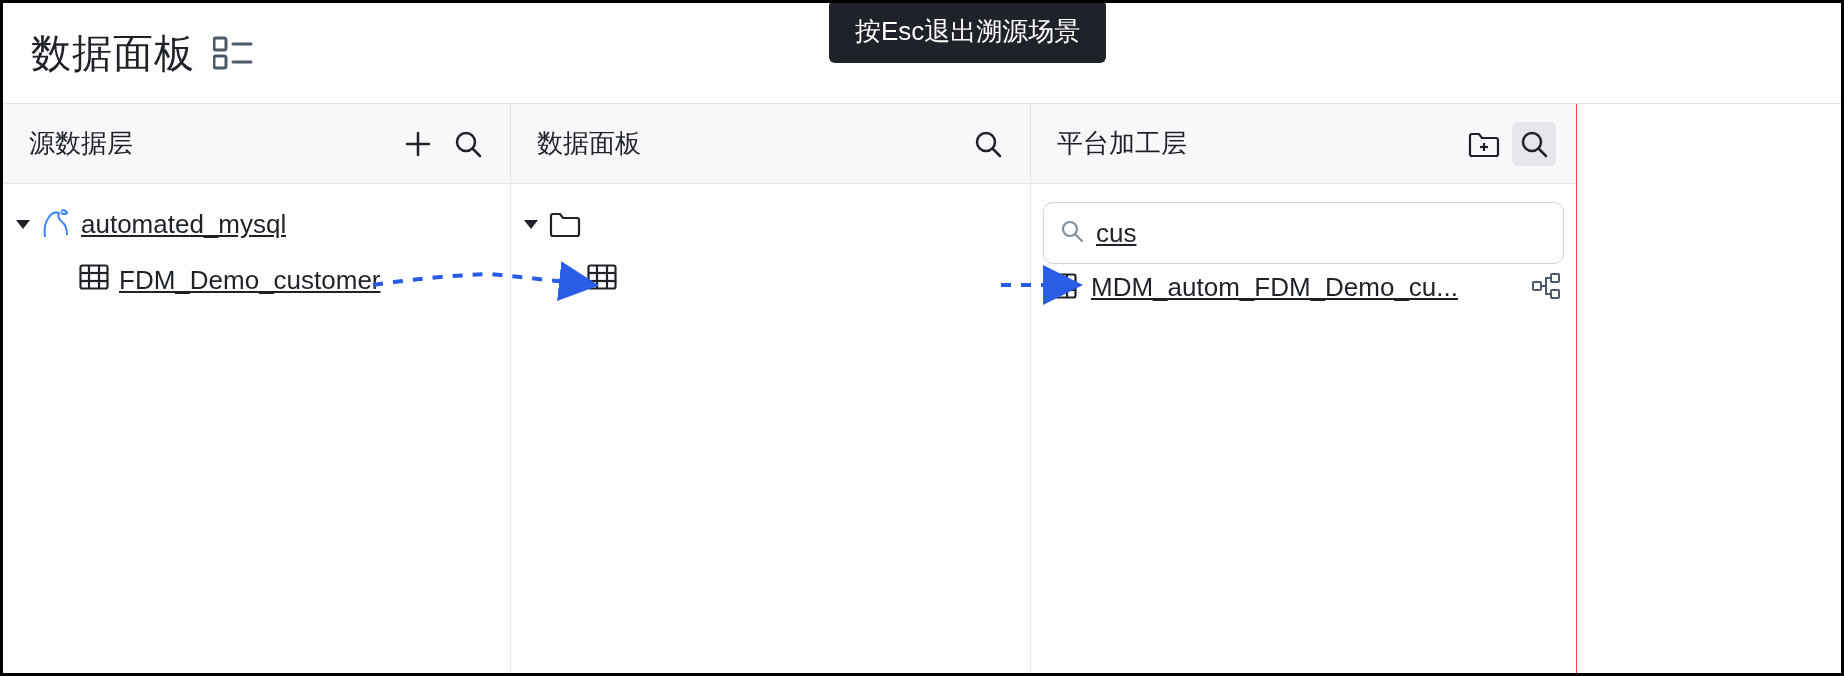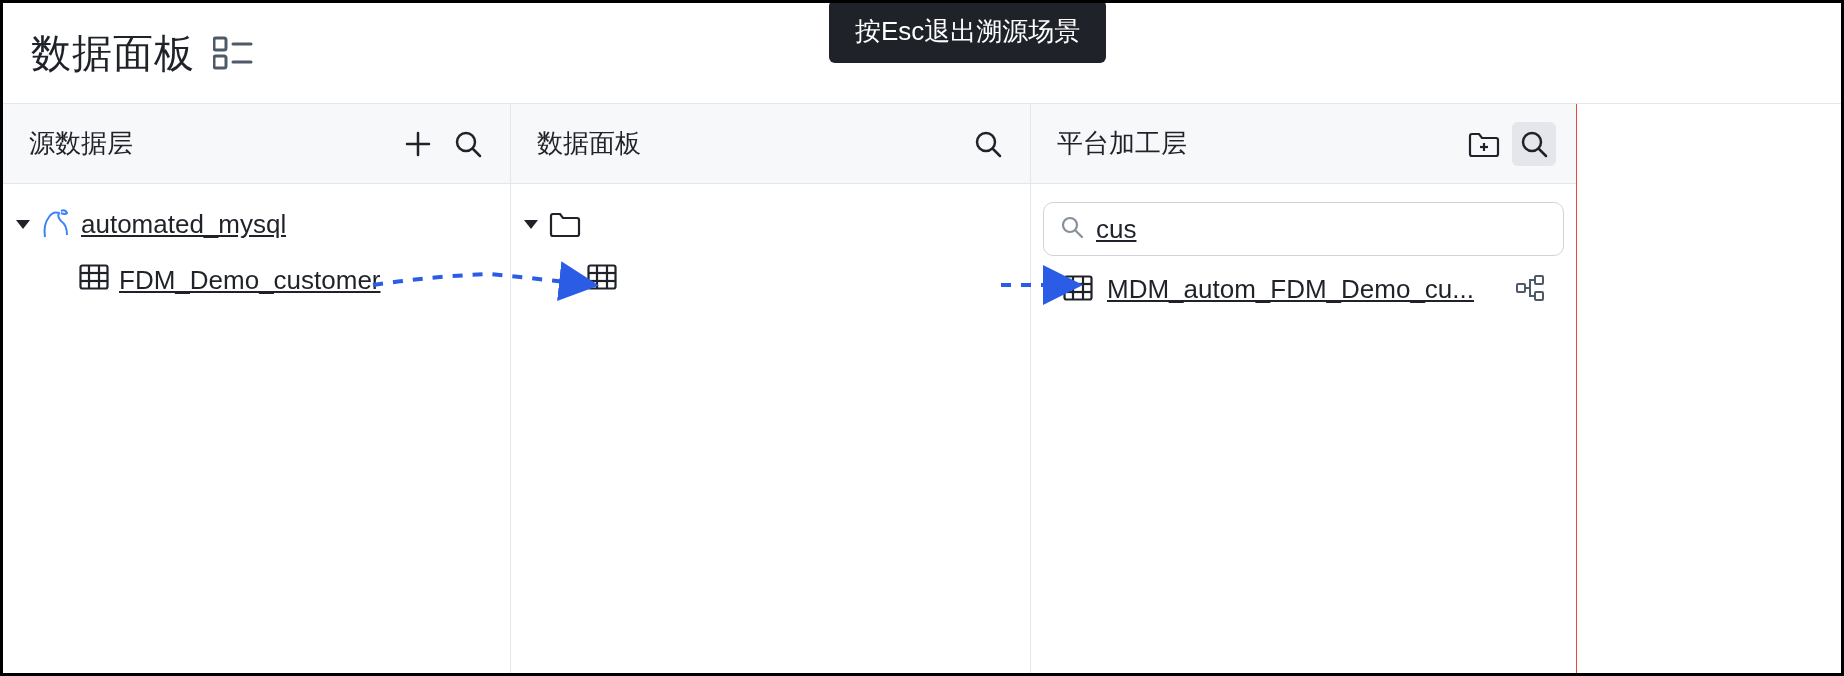--- a/index.html
+++ b/index.html
@@ -114,42 +114,41 @@
   .table-icon { flex-shrink: 0; }
   .folder-icon { flex-shrink: 0; }
   .mysql-icon { flex-shrink: 0; }
   .item-label {
     font-size: 26px;
     white-space: nowrap;
     overflow: hidden;
     text-overflow: ellipsis;
   }
   .search-box {
-    height: 54px;
+    height: 62px;
     border: 1px solid #d0d3d9;
     border-radius: 10px;
     display: flex;
     align-items: center;
     padding: 0 16px;
     gap: 12px;
-    margin-bottom: 10px;
   }
   .search-box input {
     border: none;
     outline: none;
     font-size: 26px;
     flex: 1;
     color: #1f2329;
     background: transparent;
   }
   .c3-item {
     display: flex;
     align-items: center;
     gap: 14px;
-    padding: 8px 20px;
+    padding: 8px 4px;
   }
   .c3-label {
     font-size: 26px;
     flex: 1;
     white-space: nowrap;
     overflow: hidden;
     text-overflow: ellipsis;
   }
   .lineage-btn { flex-shrink: 0; }
   

